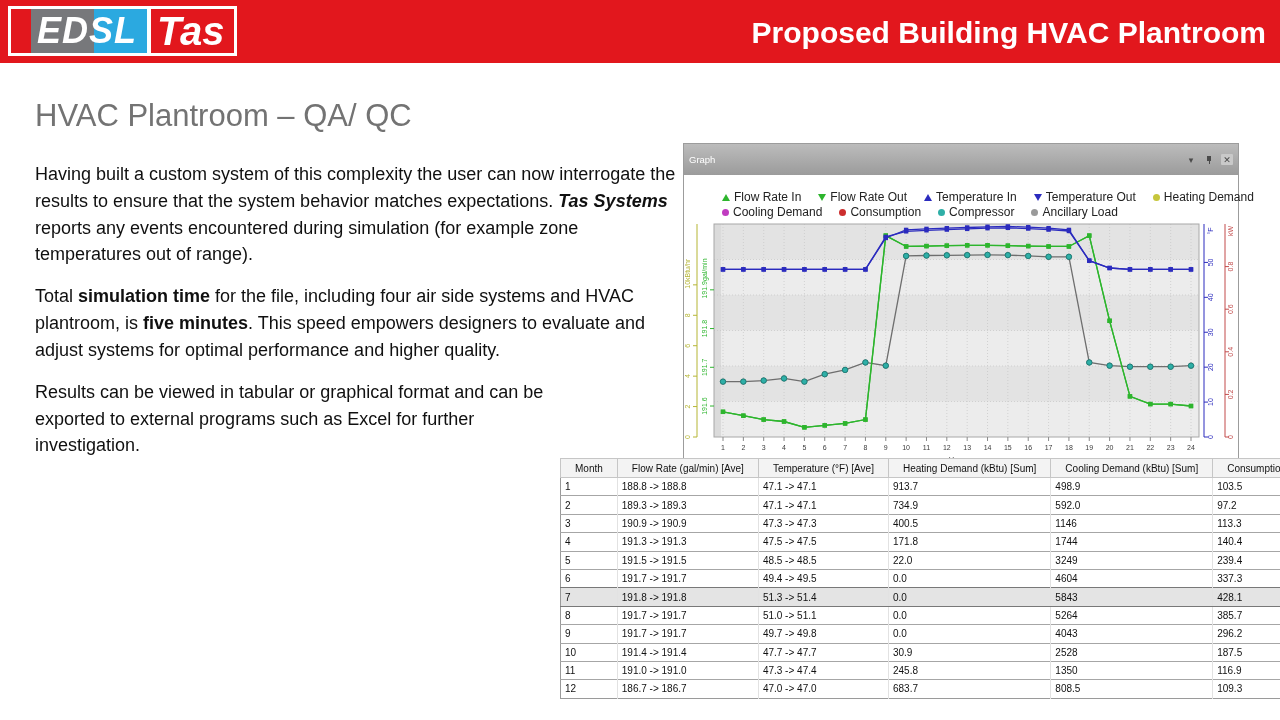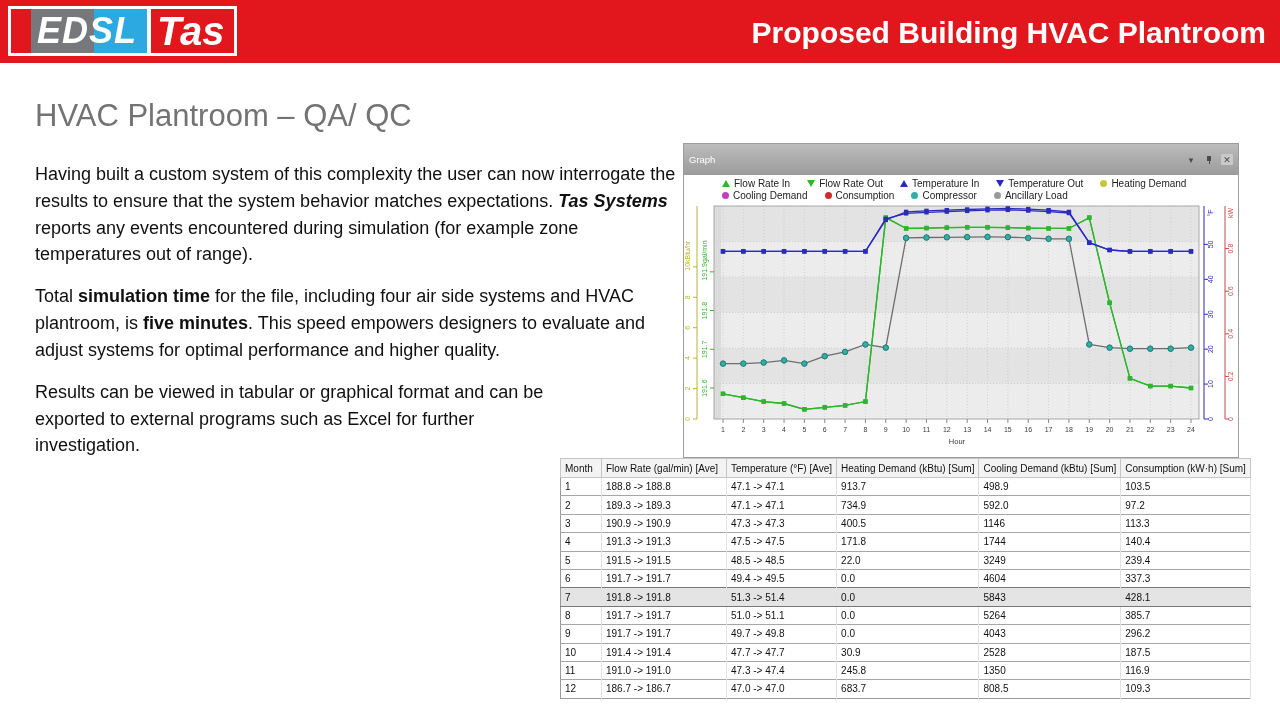--- a/index.html
+++ b/index.html
@@ -25,34 +25,34 @@
   .graph-panel{position:absolute;left:683px;top:143px;width:554px;background:#fff;border:1px solid #9C9C9C;box-sizing:content-box;}
   .panel-titlebar{height:15px;background:linear-gradient(#bcbcbc,#9b9b9b);color:#fff;font-size:9.5px;
                   display:flex;align-items:center;padding:8px 5px;text-align:center;}
   .titlebar-buttons{margin-left:auto;display:flex;gap:6px;align-items:center;color:#4a4a4a;font-size:9px;}
   .tb-btn{width:12px;height:11px;display:flex;align-items:center;justify-content:center;cursor:default;}
   .tb-btn.close{background:#c9c9c9;border-radius:1px;}
   .pin-icon{position:relative;width:8px;height:10px;display:inline-block;}
   .pin-icon::before{content:"";position:absolute;left:2px;top:1px;width:4px;height:5px;background:#4a4a4a;}
   .pin-icon::after{content:"";position:absolute;left:3.5px;top:6px;width:1px;height:3px;background:#4a4a4a;}
 
-  .legend{padding:3px 0 2px 38px;background:#fff;display:flex;flex-direction:column;gap:1px;font-size:10px;color:#222;}
+  .legend{padding:3px 0 2px 38px;background:#fff;display:flex;flex-direction:column;gap:1px;font-size:12px;color:#222;margin-top:12px;}
   .legend-row{display:flex;gap:17px;align-items:center;}
   .legend-item{display:flex;align-items:center;gap:4px;white-space:nowrap;}
   .m-tri-up{width:0;height:0;border-left:4px solid transparent;border-right:4px solid transparent;border-bottom:7px solid var(--c);}
   .m-tri-down{width:0;height:0;border-left:4px solid transparent;border-right:4px solid transparent;border-top:7px solid var(--c);}
   .m-circle{width:7px;height:7px;border-radius:50%;background:var(--c);}
 
   svg text{font-family:"Liberation Sans",sans-serif;}
 
   
   .results-table{position:absolute;left:560px;top:458px;border-collapse:collapse;table-layout:fixed;
                  font-size:10px;color:#111;background:#fff;border:1px solid #9a9a9a;}
   .results-table th{background:#F3F3F3;border:1px solid #c6c6c6;font-weight:normal;text-align:left;
-                    padding:2px 4px;height:14px;white-space:nowrap;overflow:hidden;}
+                    padding:2px 14px;height:14px;white-space:nowrap;overflow:hidden;}
   .results-table td{border-top:1px solid #a6a6a6;border-right:1px solid #e2e2e2;padding:1px 4px;height:15.4px;
                     white-space:nowrap;overflow:hidden;}
   .results-table tr.selected td{background:#E4E4E4;border-top:1px solid #787878;border-bottom:1px solid #787878;}
 </style>
 </head>
 <body>
 
 <div id="stage">
 
   <div class="header">

